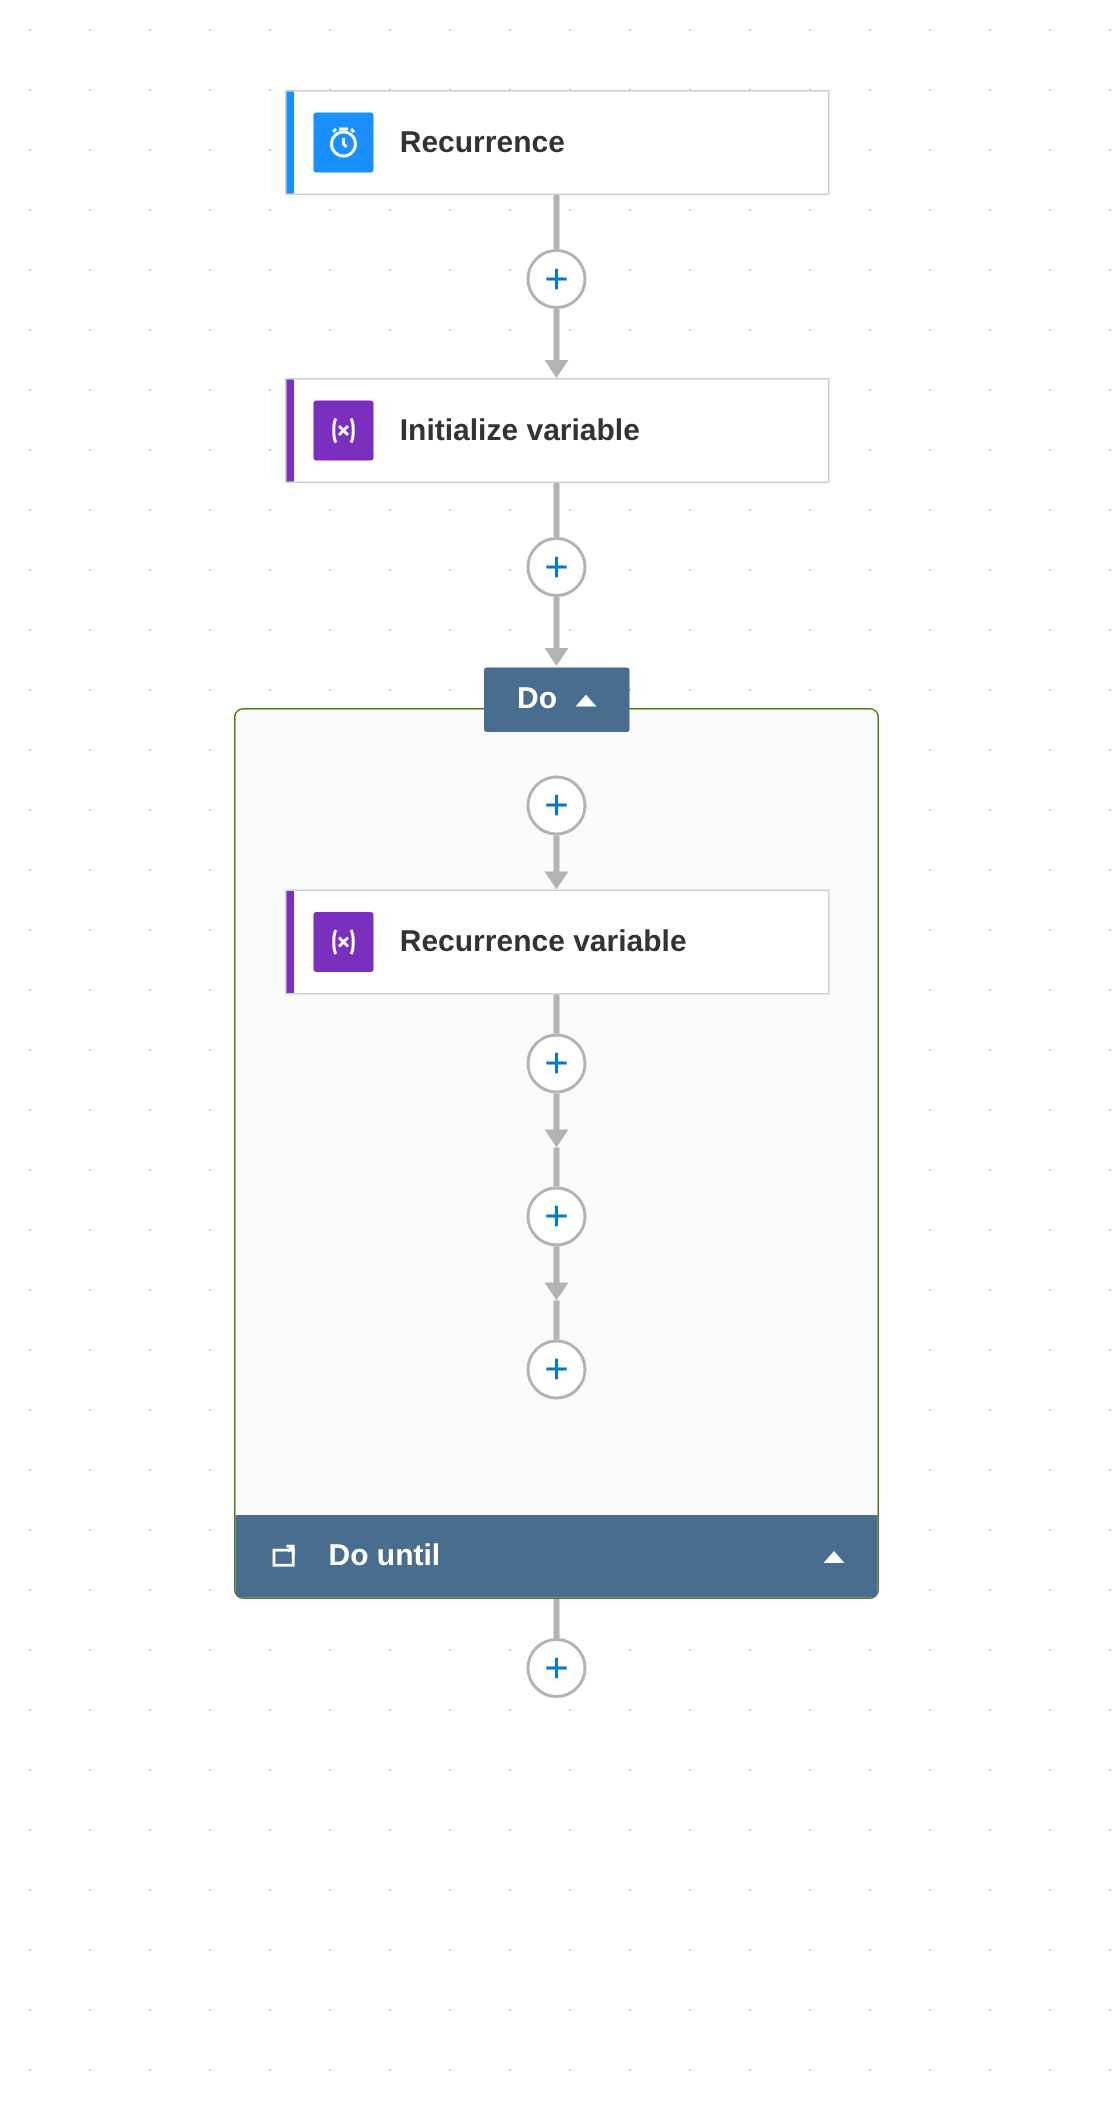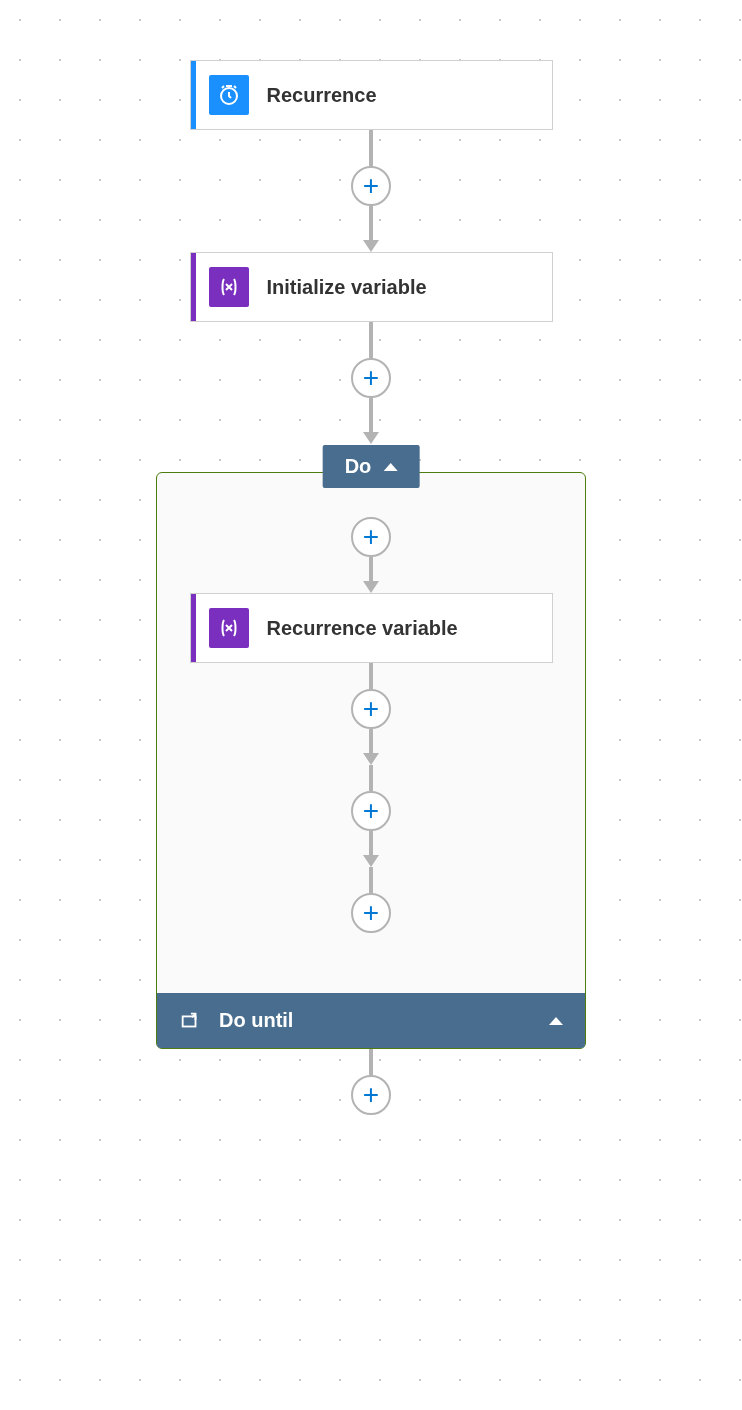--- a/index.html
+++ b/index.html
@@ -119,21 +119,21 @@
     width: 100%;
     background: #486d8e;
     color: #fff;
     display: flex;
     align-items: center;
     padding: 16px 22px;
     font-size: 20px;
     font-weight: 600;
     gap: 18px;
     border-radius: 0 0 4px 4px;
-    margin-top: 60px;
+    margin-top: 77px;
     cursor: pointer;
   }
   .footer-bar .spacer { flex: 1; }
   .inner-flow {
     display: flex;
     flex-direction: column;
     align-items: center;
     padding-top: 44px;
     width: 100%;
   }

